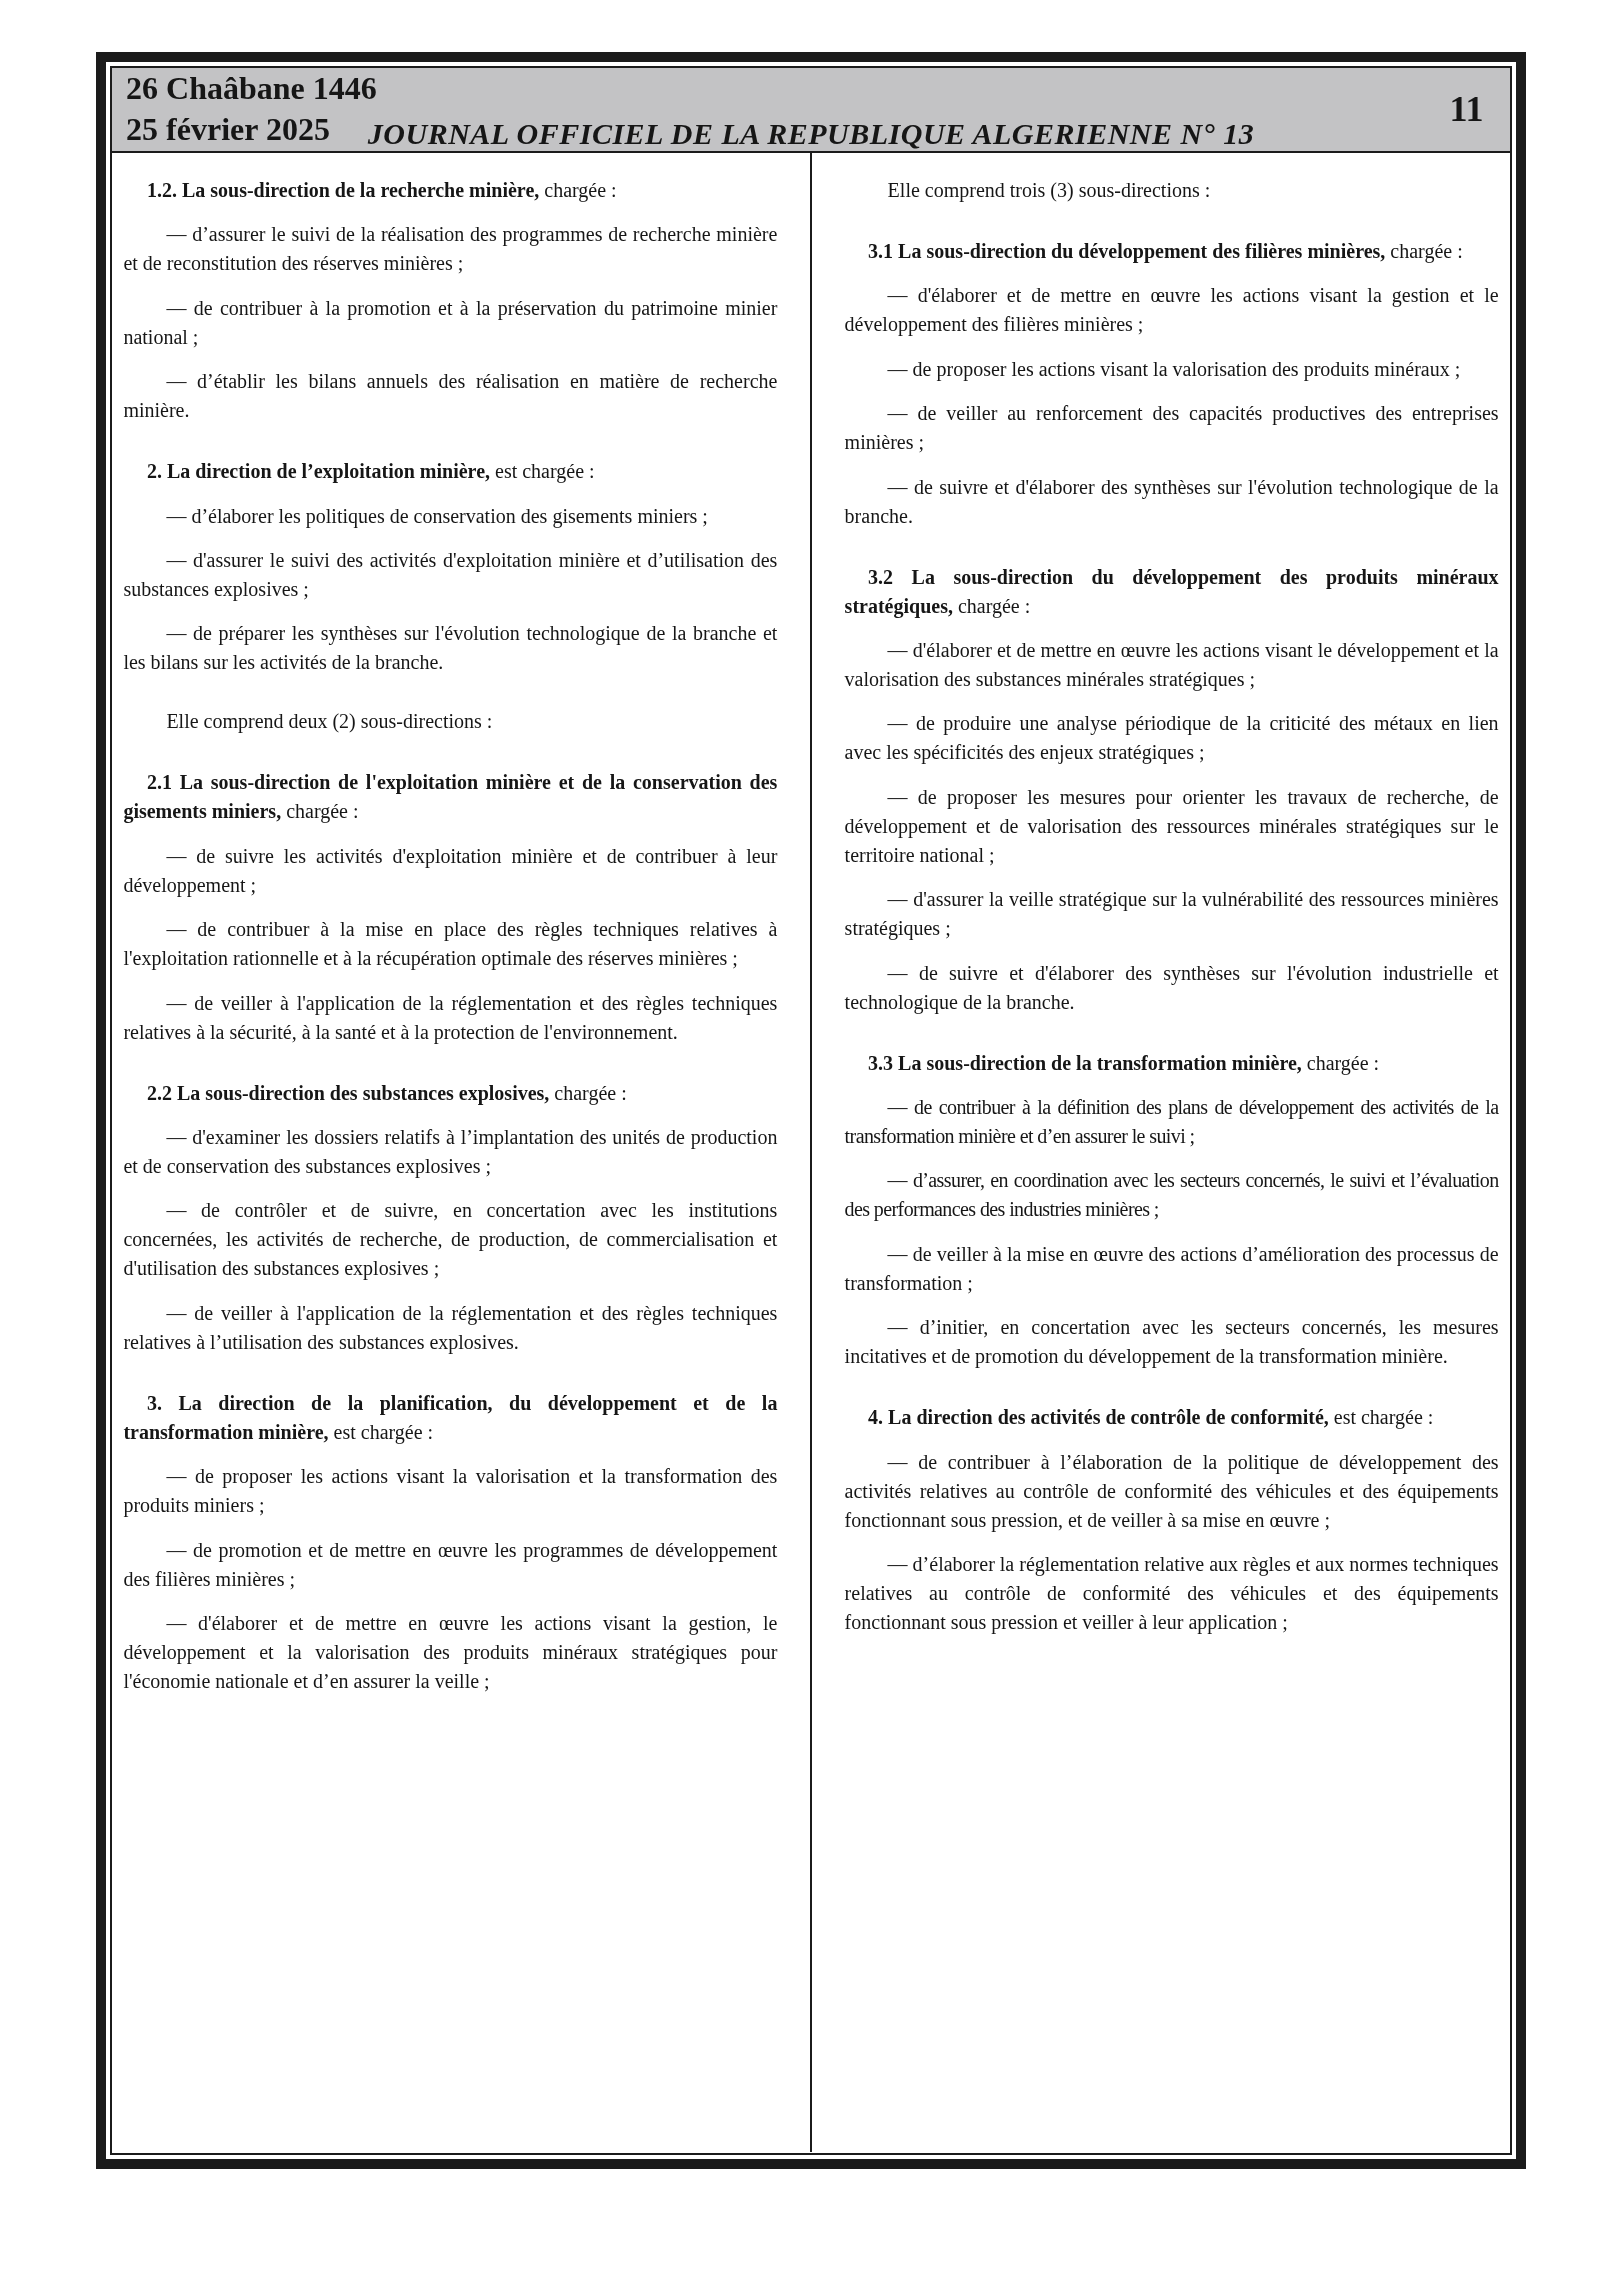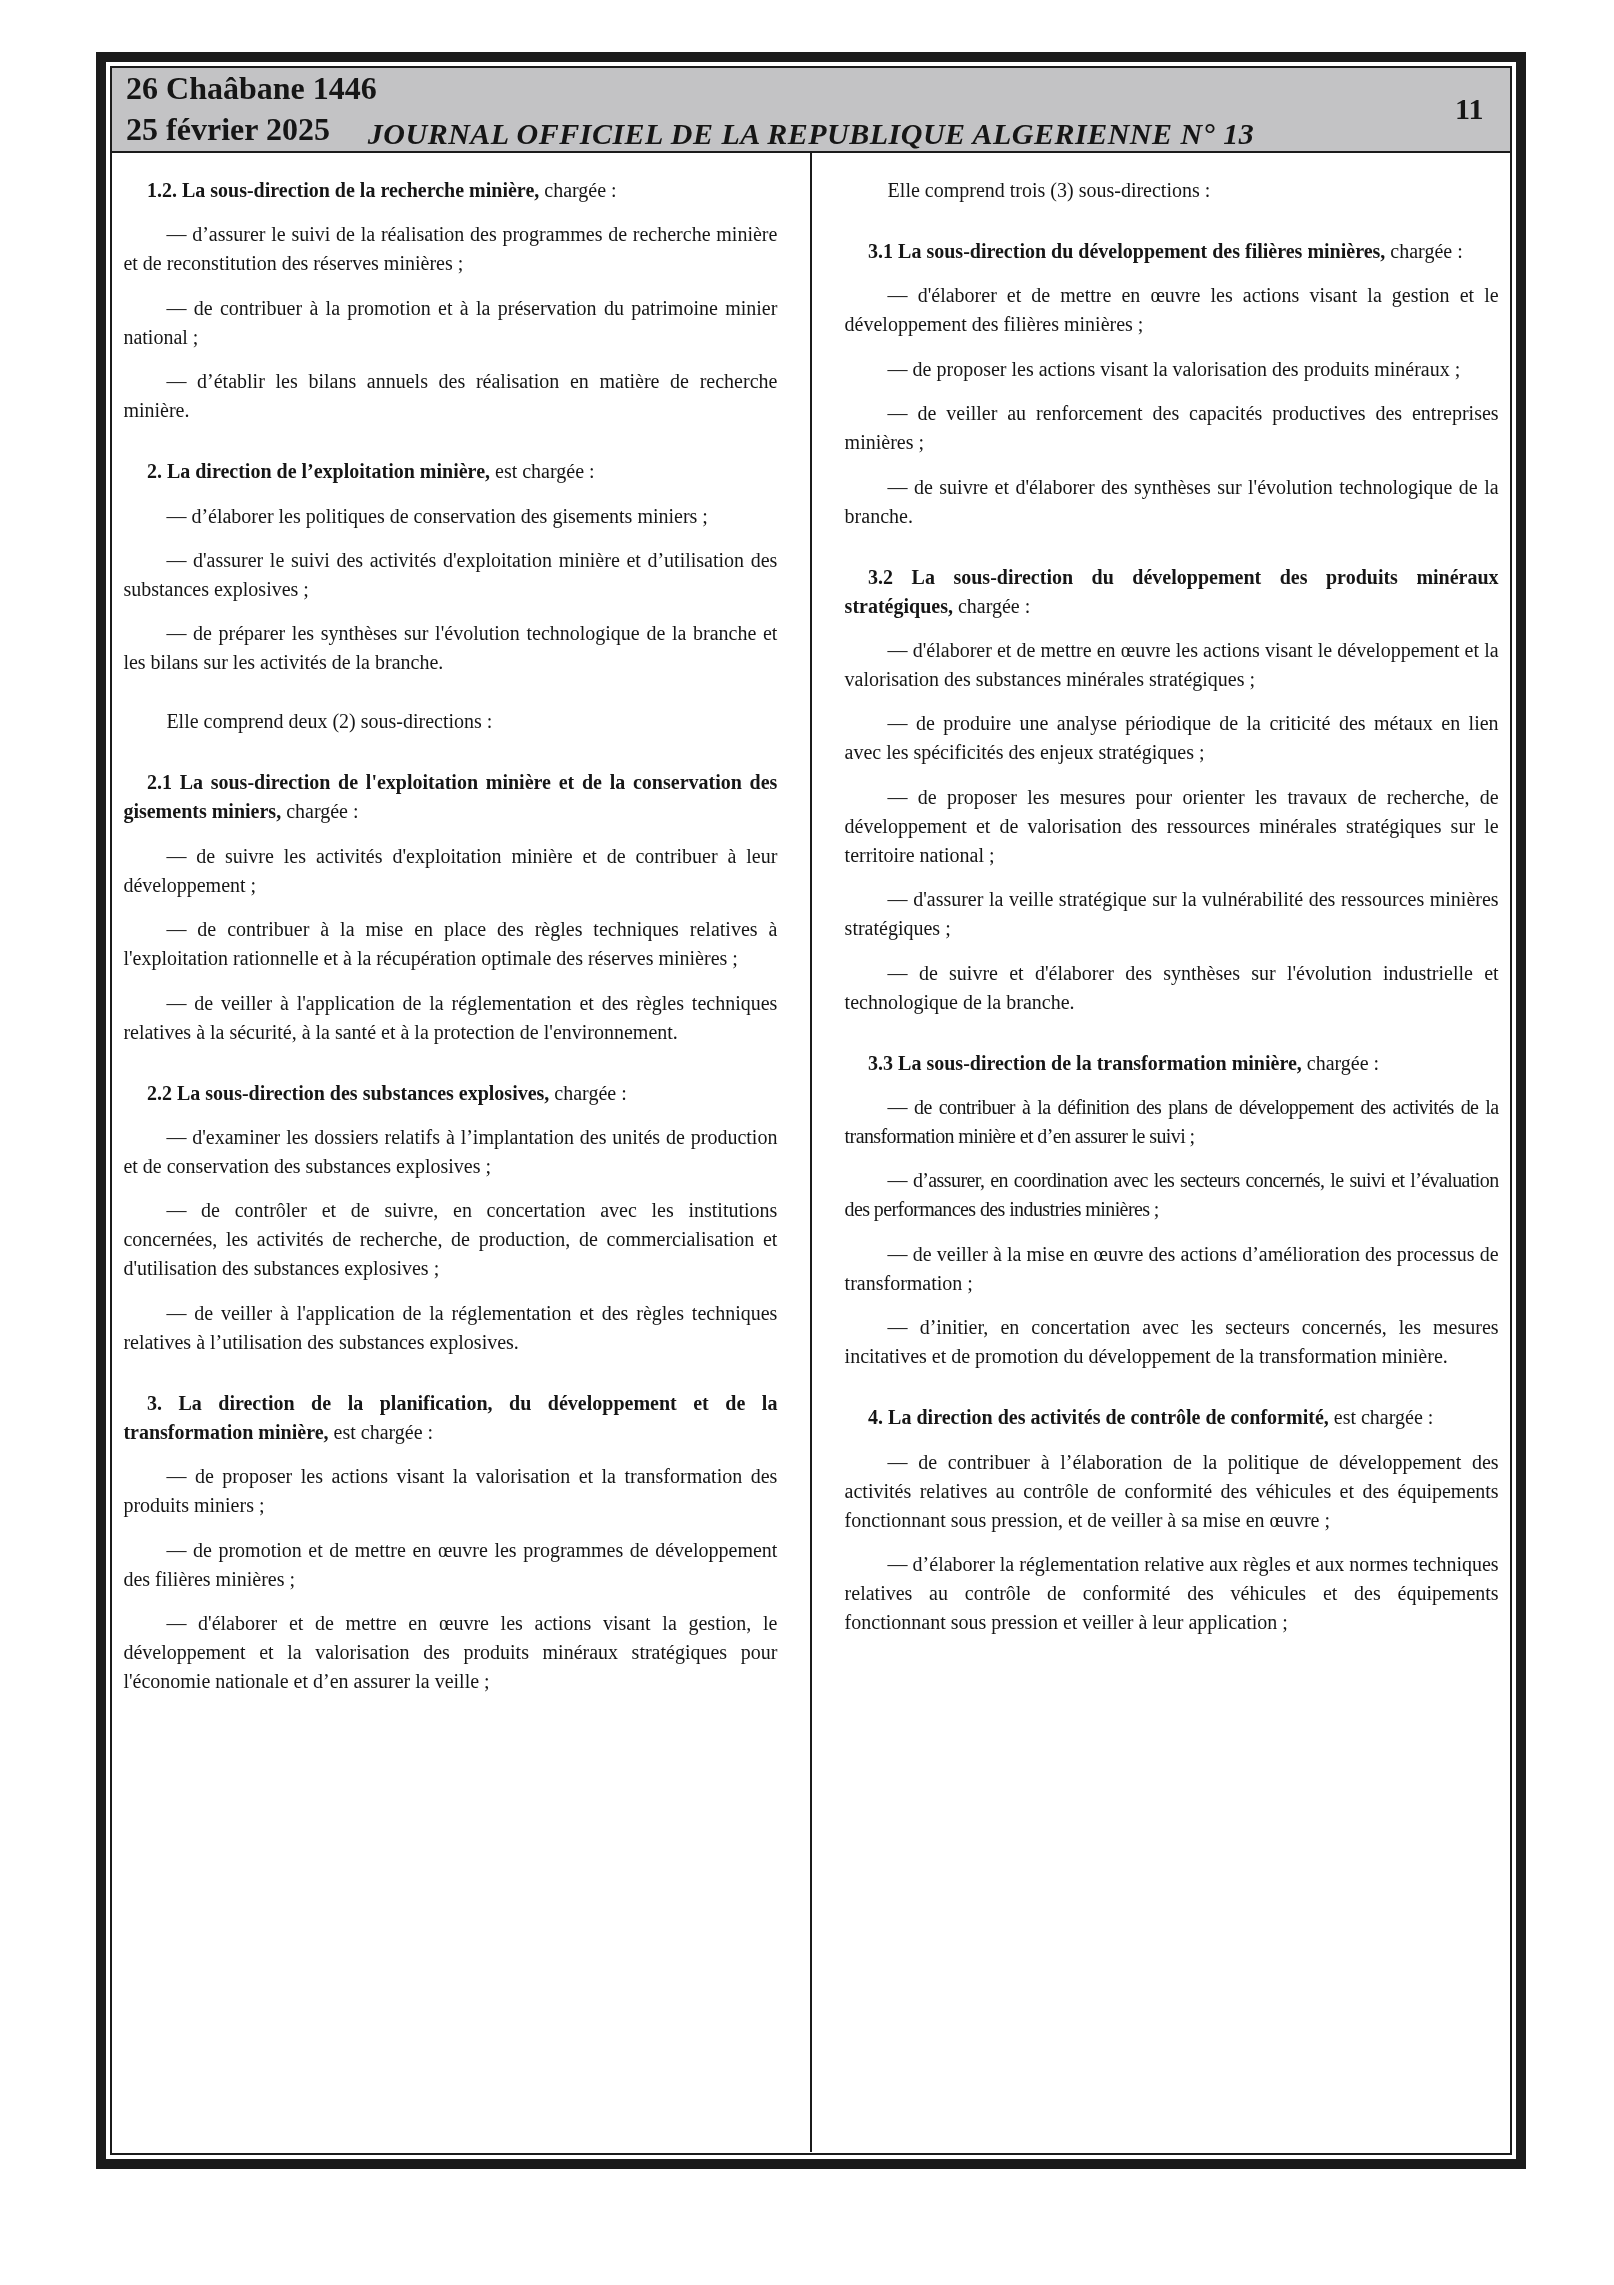--- a/index.html
+++ b/index.html
@@ -35,21 +35,21 @@
   }
   .journal-title {
     font-weight:bold; font-size:30px;
     text-align:center;
     letter-spacing:0.5px;
     font-style:italic;
   }
   .page-number {
     position:absolute; right:27px; top:50%;
     transform:translateY(-50%);
-    font-weight:bold; font-size:30px;
+    font-weight:bold; font-size:36px;
   }
   .content {
     display:flex;
     justify-content:space-between;
     align-items:stretch;
     box-sizing:border-box;
     height:calc(100% - 86px);
     padding:23.5px 11.8px 0 11.8px;
     overflow:hidden;
   }

